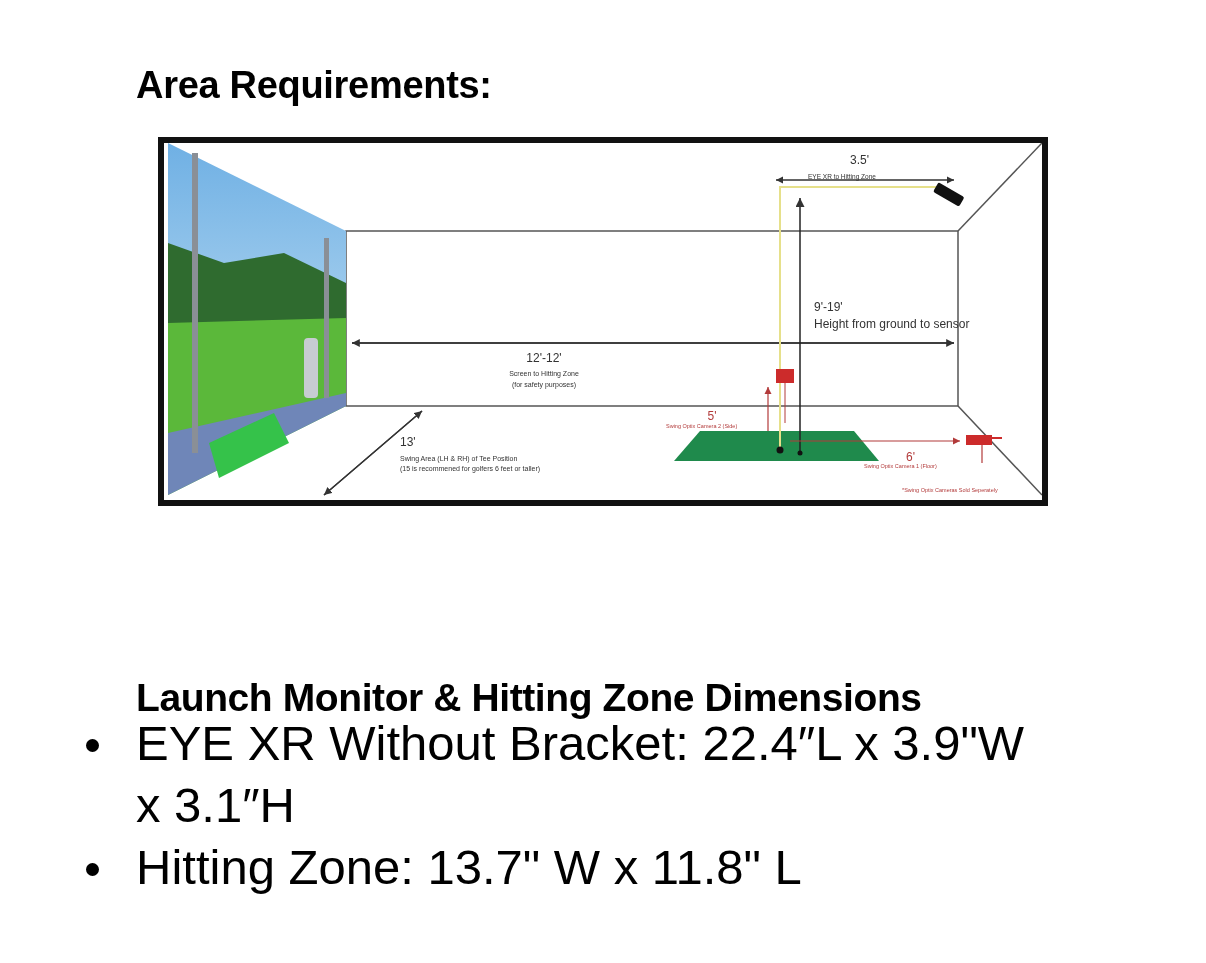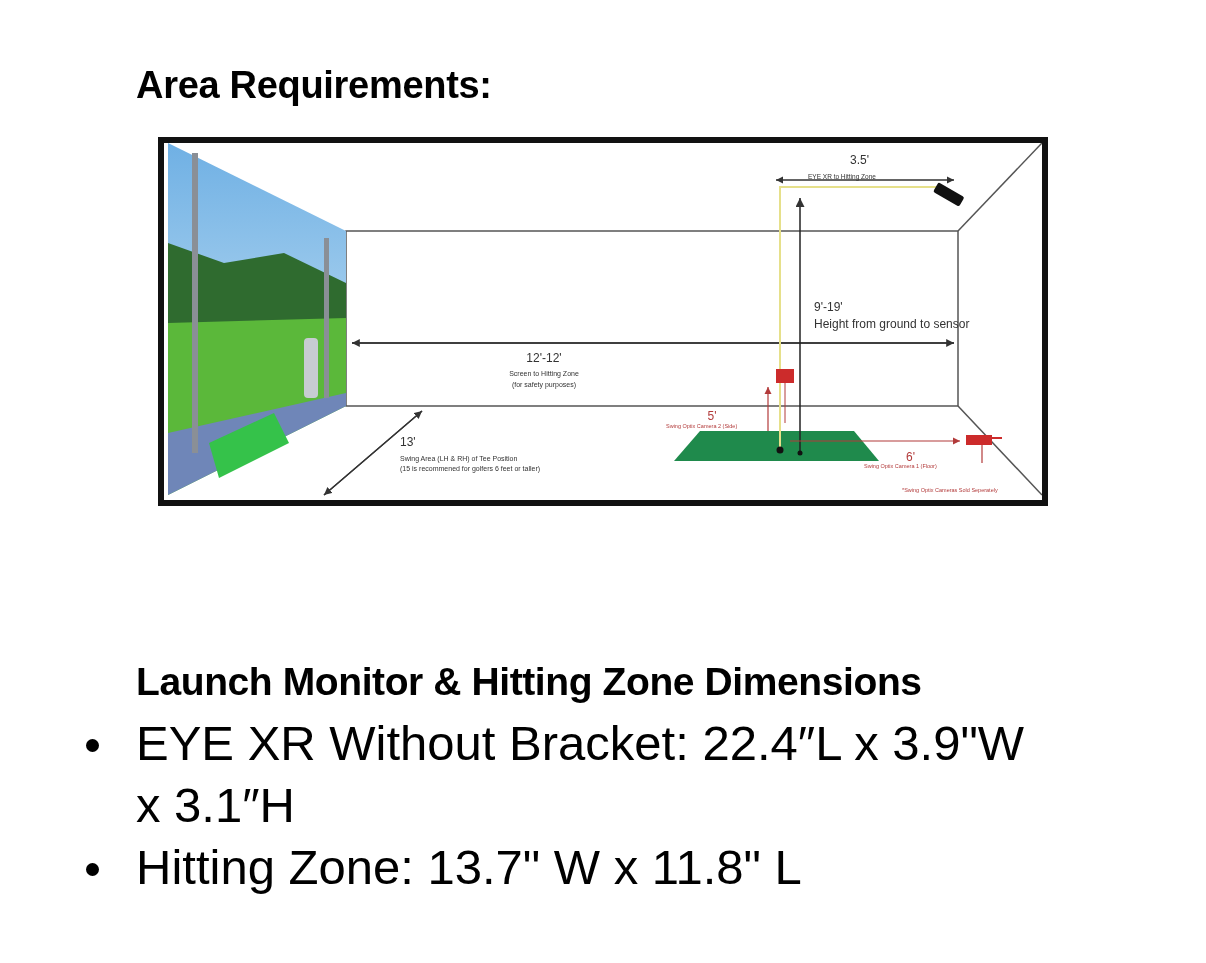--- a/index.html
+++ b/index.html
@@ -7,21 +7,21 @@
          font-family:"Liberation Sans", sans-serif; color:#000; }
   .title { position:absolute; left:136px; top:64px; font-size:38px; font-weight:bold; letter-spacing:-0.3px; }
   .diagram { position:absolute; left:158px; top:137px; width:890px; height:369px; box-sizing:border-box;
              border:6px solid #111; background:#fff; }
   .diagram svg { position:absolute; left:0; top:0; }
   .dlabel { position:absolute; font-family:"Liberation Sans", sans-serif; color:#333; white-space:nowrap; }
   .dlabel.big { font-size:12px; }
   .dlabel.small { font-size:12px; }
   .dlabel.red { color:#b23a3a; font-size:5.5px; }
   .dlabel.center { text-align:center; }
-  .section-heading { position:absolute; left:136px; top:660px; font-size:39px; font-weight:bold; letter-spacing:-0.4px; }
+  .section-heading { position:absolute; left:136px; top:676px; font-size:39px; font-weight:bold; letter-spacing:-0.4px; }
   ul.specs { position:absolute; left:0; top:712px; margin:0; padding:0; list-style:none; width:1206px; }
   ul.specs li { position:relative; padding-left:136px; font-size:49px; line-height:62px; width:900px; }
   ul.specs li .bullet { position:absolute; left:86px; top:27px; width:13px; height:13px; border-radius:50%; background:#000; }
 </style>
 </head>
 <body>
 
 <div class="title">Area Requirements:</div>
 
 <div class="diagram">

